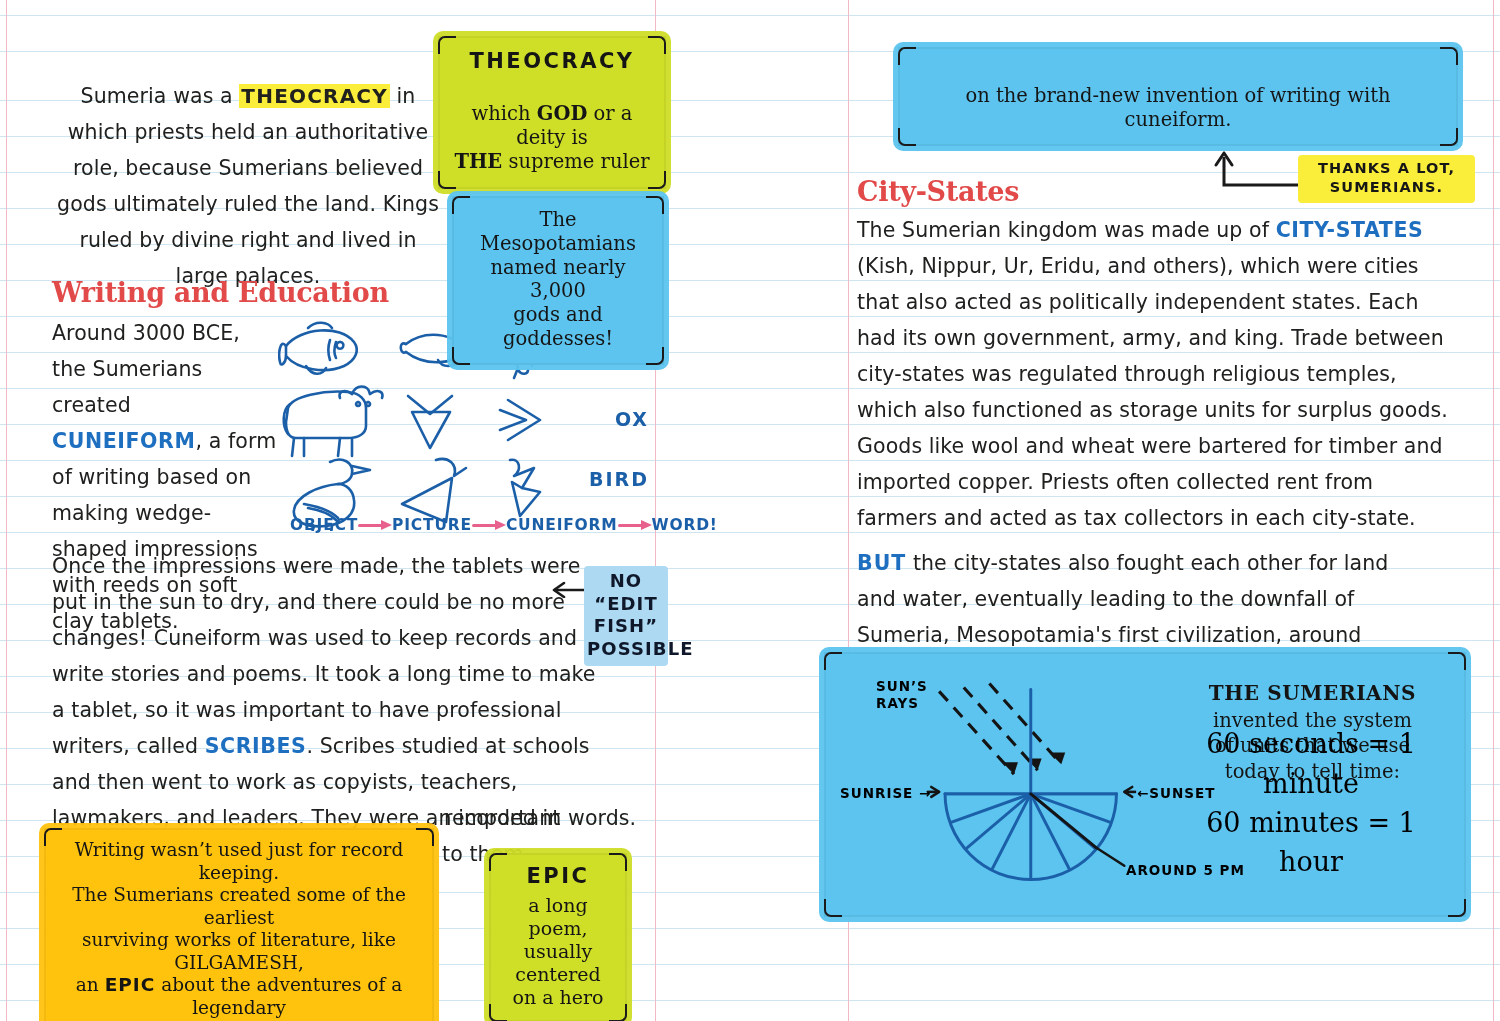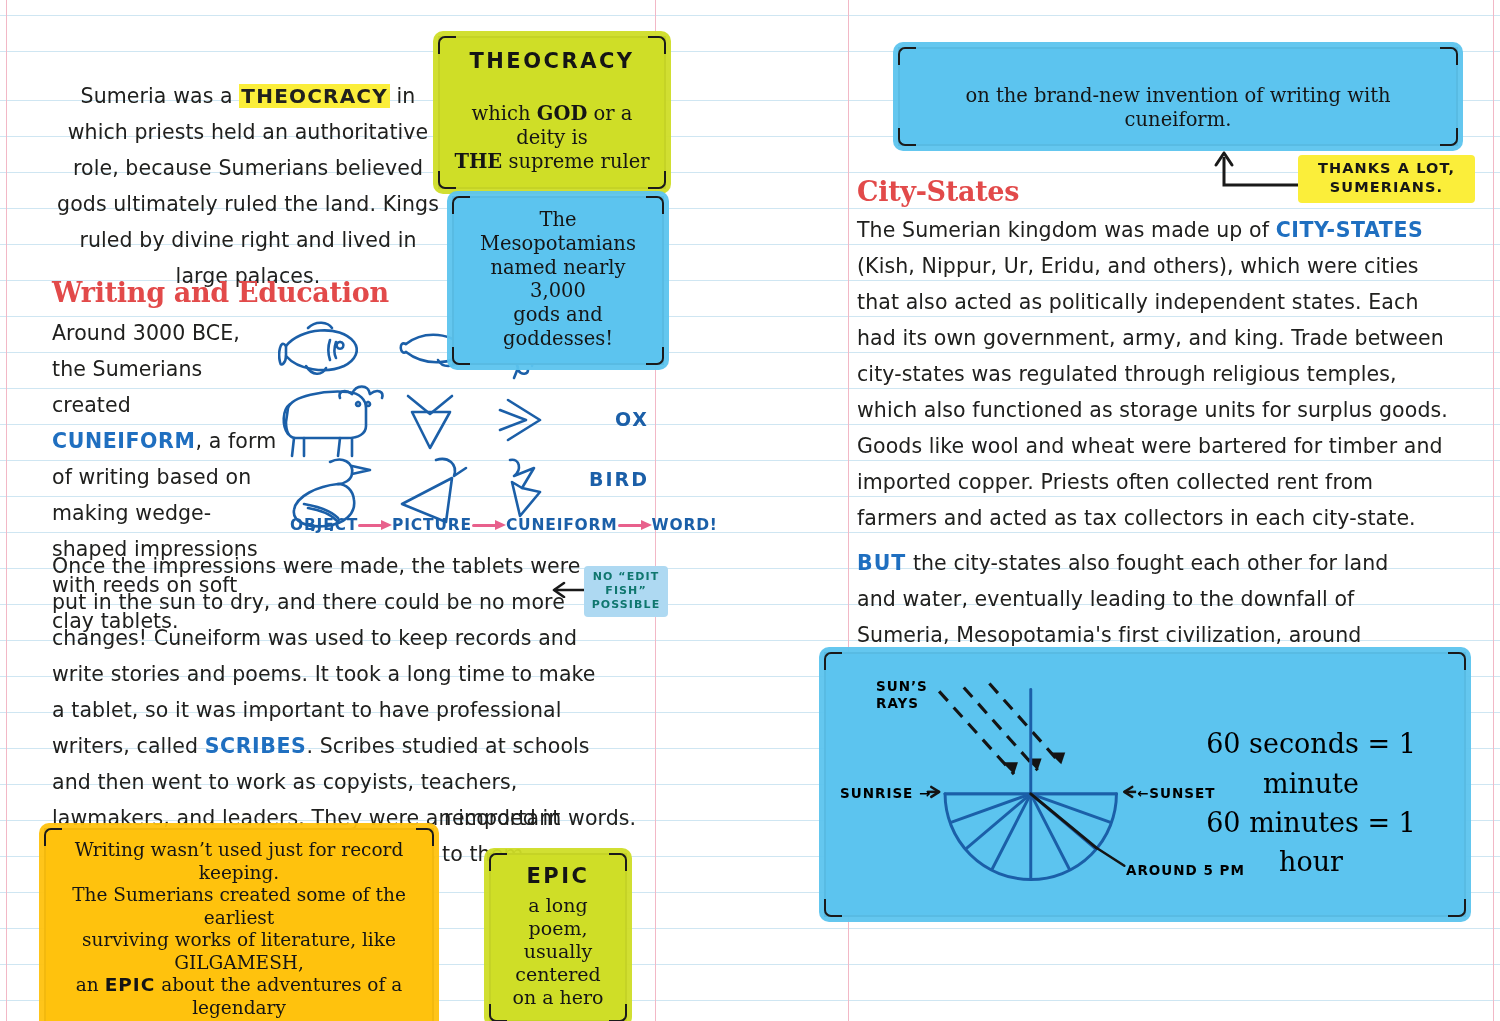--- a/index.html
+++ b/index.html
@@ -82,22 +82,22 @@
   
   .tick{position:absolute;width:16px;height:16px;border:2.5px solid #1a1a1a;}
   .tick.tl{left:-2px;top:-2px;border-right:none;border-bottom:none;border-radius:7px 0 0 0;}
   .tick.tr{right:-2px;top:-2px;border-left:none;border-bottom:none;border-radius:0 7px 0 0;}
   .tick.bl{left:-2px;bottom:-2px;border-right:none;border-top:none;border-radius:0 0 0 7px;}
   .tick.br{right:-2px;bottom:-2px;border-left:none;border-top:none;border-radius:0 0 7px 0;}
 
   
   .marker{
     font-family:"DejaVu Sans", sans-serif;
-    font-weight:600;font-size:11px;letter-spacing:1.1px;
-    color:#0f766e;
+    font-weight:600;font-size:18px;letter-spacing:1.1px;
+    color:#0f172a;
   }
   .marker.dark{color:#161616;}
 
   
   #cunei{position:absolute;left:278px;top:316px;width:375px;height:215px;z-index:4;}
   .cu-label{
     position:absolute;right:4px;
     font-family:"DejaVu Sans", sans-serif;font-weight:600;
     font-size:19px;letter-spacing:2px;color:#1b5fa8;
   }
@@ -377,19 +377,25 @@
     </svg>
 
     <div class="sd-label" style="left:50px;top:24px;text-align:left;line-height:1.25;">
       <span>SUN’S</span><br>
       <span>RAYS</span>
     </div>
     <div class="sd-label" style="left:14px;top:131px;">SUNRISE →</div>
     <div class="sd-label" style="left:311px;top:131px;">←SUNSET</div>
     <div class="sd-label" style="left:300px;top:208px;">AROUND 5 PM</div>
 
+    <div class="sd-copy">
+      <span class="cap">THE SUMERIANS</span>
+      <span>invented the system</span><br>
+      <span>of units that we use</span><br>
+      <span>today to tell time:</span>
+    </div>
     <div class="sd-units">
       <span>60 seconds = 1 minute</span><br>
       <span>60 minutes = 1 hour</span>
     </div>
   </div>
 
 </div>
 
 </body></html>

